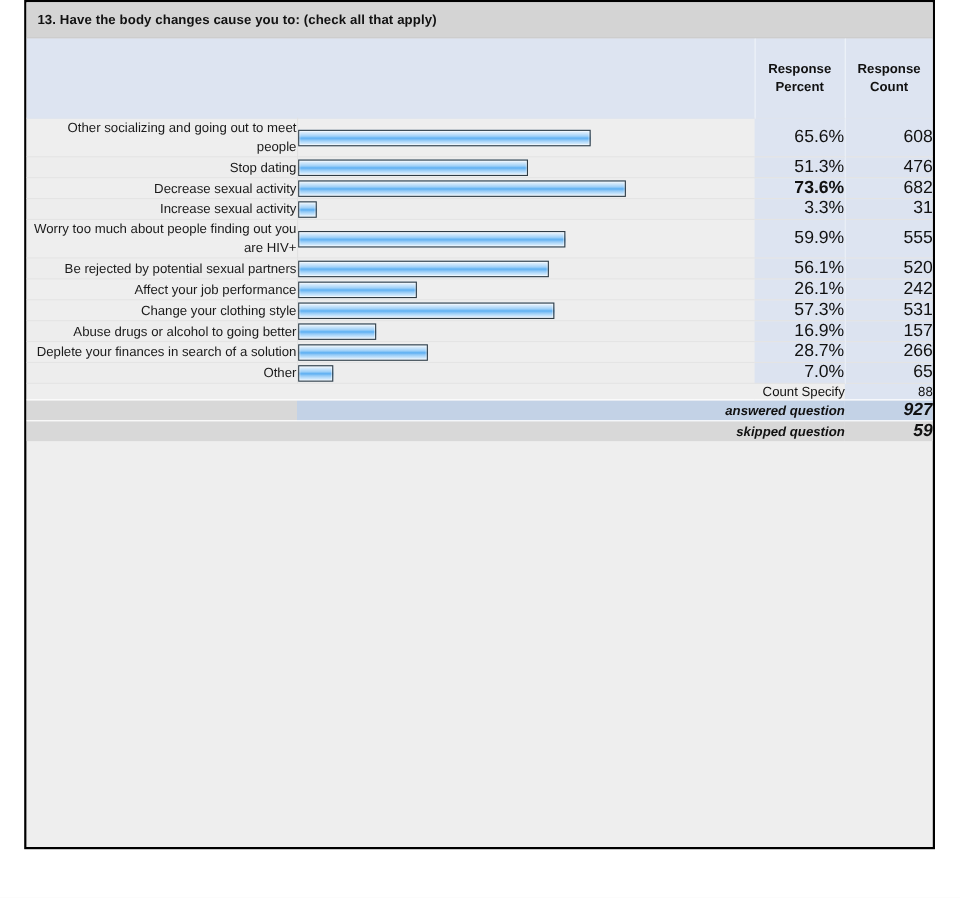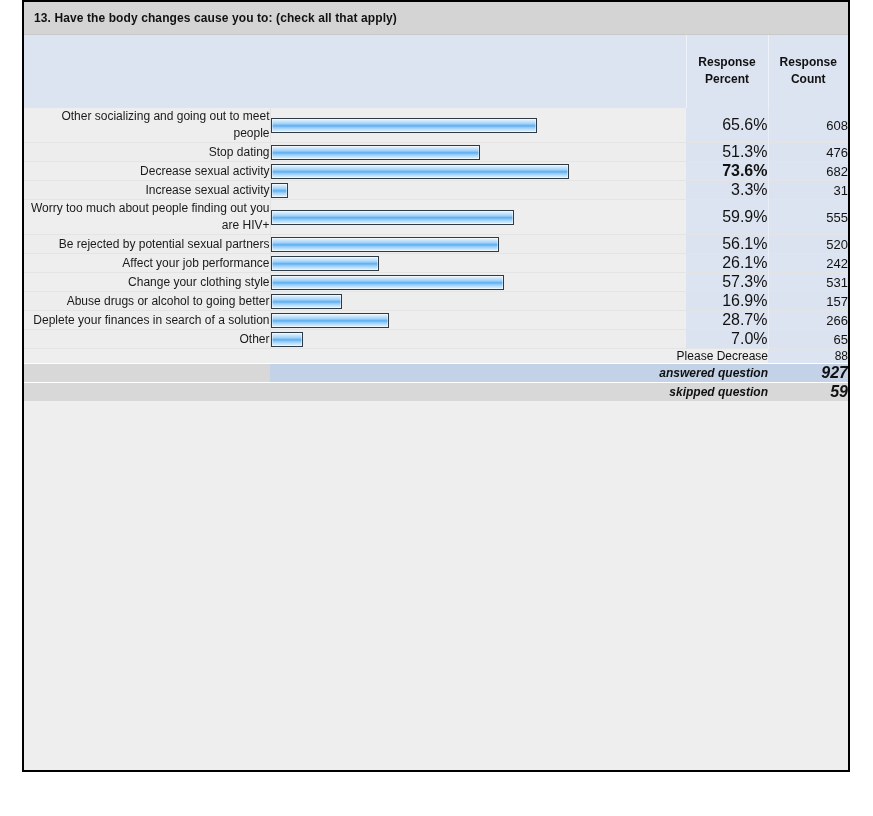--- a/index.html
+++ b/index.html
@@ -112,21 +112,21 @@
     font-size: 16px;
     color: #111111;
     padding: 8px 12px 8px 6px;
     border-right: 1px solid #eaeff7;
   }
   td.cell-percent.bold { font-weight: bold; }
 
   td.cell-count {
     background: #dde4f1;
     text-align: right;
-    font-size: 13px;
+    font-size: 16px;
     color: #111111;
     padding: 8px 14px 8px 6px;
   }
 
   
   .results tbody tr.alt td.cell-label,
   .results tbody tr.alt td.cell-bar { background: #ededed; }
   .results tbody tr.alt td.cell-percent,
   .results tbody tr.alt td.cell-count { background: #dce3f0; }
 
@@ -309,21 +309,21 @@
         </tr>
         <tr class="data-row alt">
           <td class="cell-label">Other</td>
           <td class="cell-bar">
             <div class="bar" style="width: 32px;"></div>
           </td>
           <td class="cell-percent">7.0%</td>
           <td class="cell-count">65</td>
         </tr>
         <tr class="specify-row">
-          <td class="specify-label" colspan="3">Please Decrease</td>
+          <td class="specify-label" colspan="3">Count Specify</td>
           <td class="specify-count">88</td>
         </tr>
         <tr class="summary-row answered">
           <td class="summary-pad"></td>
           <td class="summary-label" colspan="2">answered question</td>
           <td class="summary-count">927</td>
         </tr>
         <tr class="summary-row skipped">
           <td class="summary-pad"></td>
           <td class="summary-label" colspan="2">skipped question</td>

